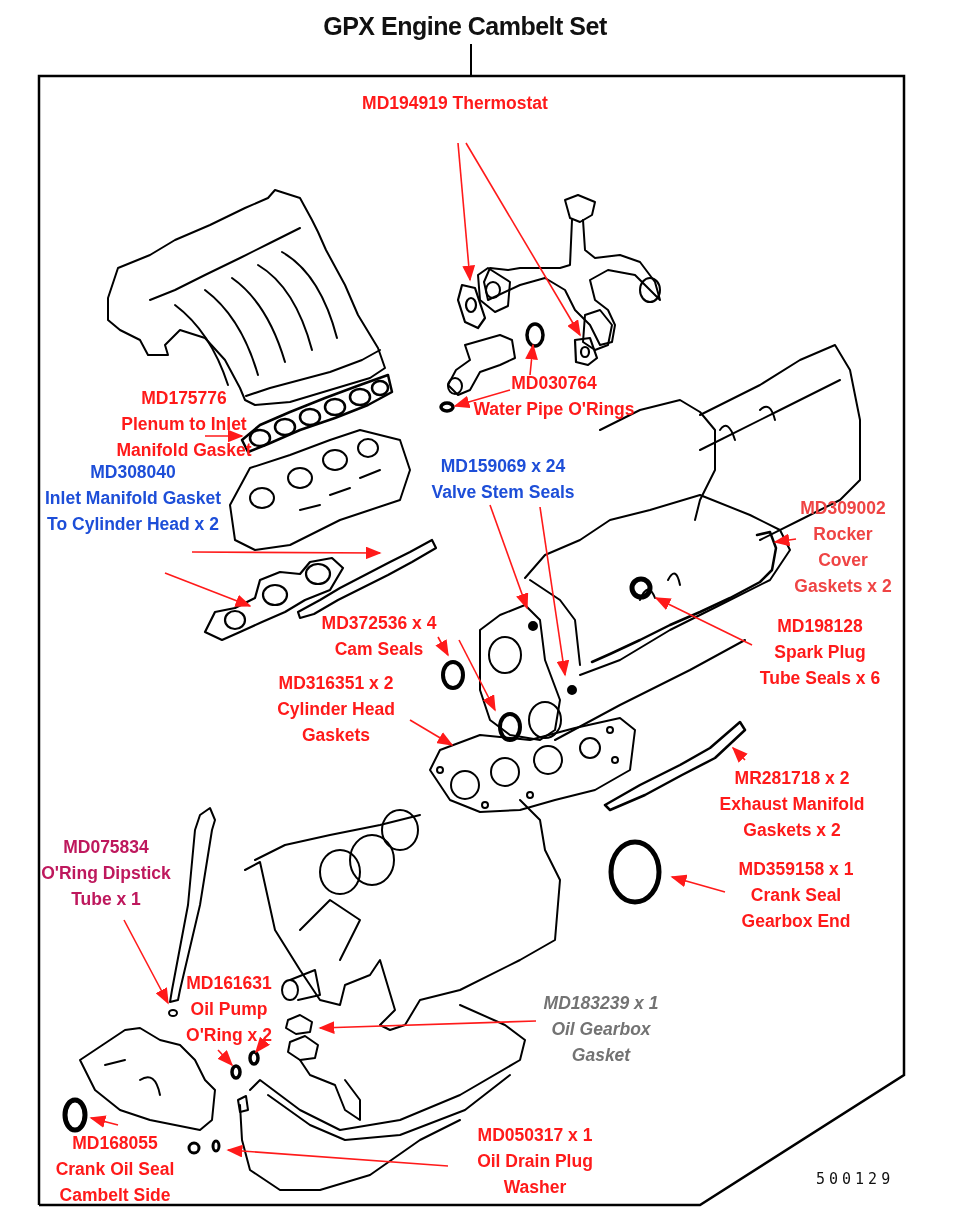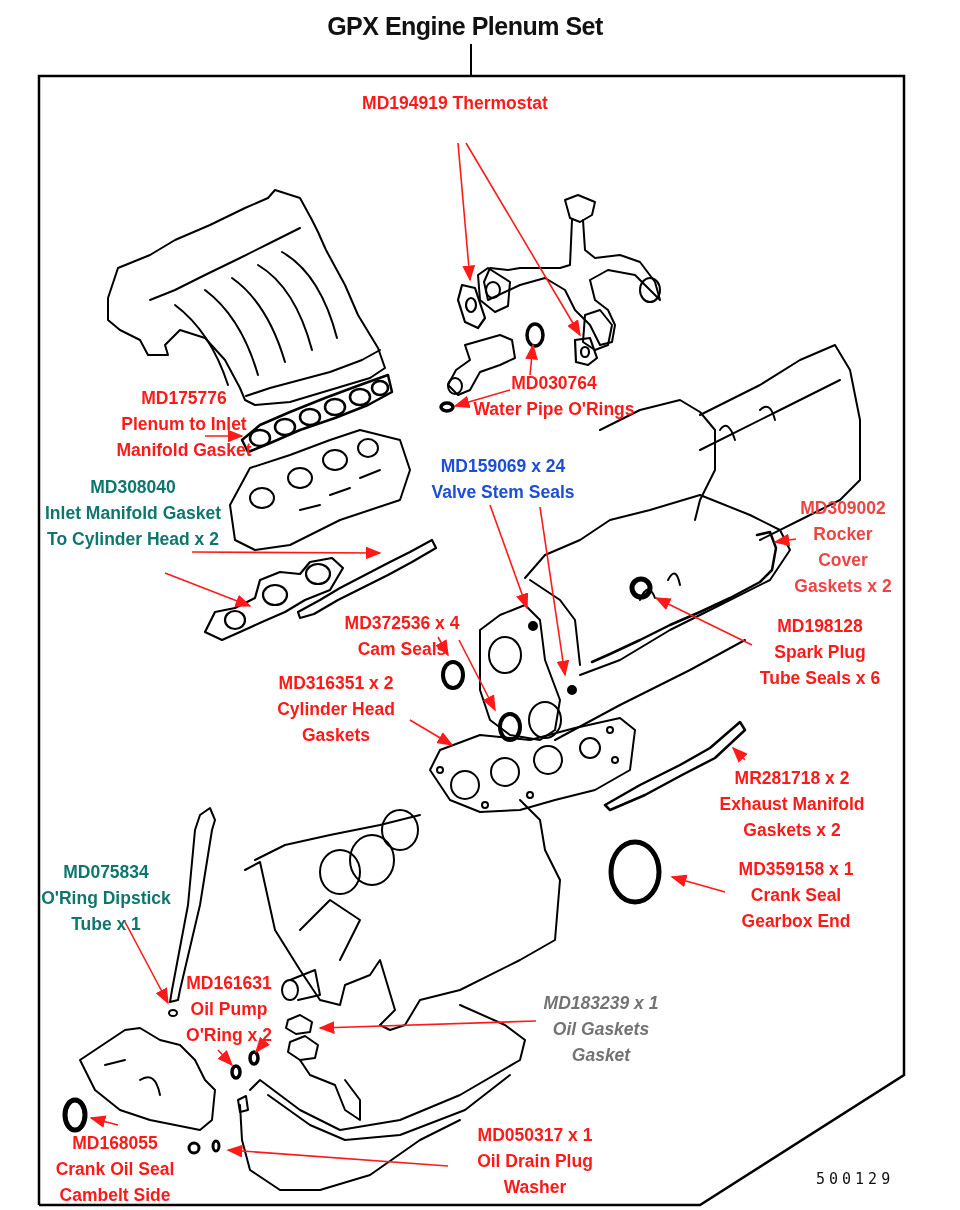--- a/index.html
+++ b/index.html
@@ -8,21 +8,21 @@
     #title-tick { position: absolute; left: 470px; top: 44px; width: 2px; height: 32px; background: #000; }
     #frame-svg { position: absolute; left: 0; top: 0; }
     #drawing { position: absolute; left: 0; top: 0; }
     .lbl { position: absolute; color: #ff1a1a; font-weight: bold; font-size: 17.5px; line-height: 26px; text-align: center; white-space: nowrap; font-family: "Liberation Sans", sans-serif; transform: translateX(-50%); }
     .lbl span { display: block; }
     #fig-code { position: absolute; left: 816px; top: 1170px; font-size: 15px; letter-spacing: 4px; color: #111; font-family: "DejaVu Sans Mono", monospace; height: 18px; overflow: hidden; }
   </style>
 </head>
 <body>
 
-<div id="title">GPX Engine Plenum Set</div>
+<div id="title">GPX Engine Cambelt Set</div>
 <div id="title-tick"></div>
 
 <svg id="frame-svg" width="960" height="1210">
   <polyline points="39,1205 39,76 904,76 904,1075 700,1205 39,1205" fill="none" stroke="#000" stroke-width="2.5"></polyline>
 </svg>
 
 <svg id="drawing" width="960" height="1210" fill="none" stroke="#000" stroke-width="2" stroke-linejoin="round" stroke-linecap="round">
 
   <g>
     <path d="M108,298 L118,268 L150,255 L175,240 L210,225 L245,208 L268,198 L275,190 L300,198 L312,220 L318,232 L326,250 L345,285 L358,315 L378,348 L385,368 L370,378 L330,390 L290,402 L255,405 L245,400 L240,388 L225,360 L205,338 L180,330 L165,345 L168,355 L148,355 L140,340 L120,330 L108,320 Z"></path>
@@ -214,72 +214,72 @@
 </div>
 <div class="lbl" style="left: 554px; top: 370px; color: rgb(255, 26, 26);">
   <span>MD030764</span>
   <span>Water Pipe O'Rings</span>
 </div>
 <div class="lbl" style="left: 146px; top: 385px; color: rgb(255, 26, 26); margin-left: 38px;">
   <span>MD175776</span>
   <span>Plenum to Inlet</span>
   <span>Manifold Gasket</span>
 </div>
-<div class="lbl" style="left: 133px; top: 474px; color: #0f766e;">
+<div class="lbl" style="left: 133px; top: 459px; color: #1d4ed8;">
   <span>MD308040</span>
   <span>Inlet Manifold Gasket</span>
   <span>To Cylinder Head x 2</span>
 </div>
 <div class="lbl" style="left: 503px; top: 453px; color: #1d4ed8;">
   <span>MD159069 x 24</span>
   <span>Valve Stem Seals</span>
 </div>
 <div class="lbl" style="left: 843px; top: 495px; color: #ef4444;">
   <span>MD309002</span>
   <span>Rocker</span>
   <span>Cover</span>
   <span>Gaskets x 2</span>
 </div>
 <div class="lbl" style="left: 820px; top: 613px; color: rgb(255, 26, 26);">
   <span>MD198128</span>
   <span>Spark Plug</span>
   <span>Tube Seals x 6</span>
 </div>
-<div class="lbl" style="left: 402px; top: 610px; color: rgb(255, 26, 26);">
+<div class="lbl" style="left: 379px; top: 610px; color: rgb(255, 26, 26);">
   <span>MD372536  x 4</span>
   <span>Cam Seals</span>
 </div>
 <div class="lbl" style="left: 336px; top: 670px; color: rgb(255, 26, 26);">
   <span>MD316351 x 2</span>
   <span>Cylinder Head</span>
   <span>Gaskets</span>
 </div>
 <div class="lbl" style="left: 792px; top: 765px; color: rgb(255, 26, 26);">
   <span>MR281718 x 2</span>
   <span>Exhaust Manifold</span>
   <span>Gaskets x 2</span>
 </div>
 <div class="lbl" style="left: 796px; top: 856px; color: rgb(255, 26, 26);">
   <span>MD359158 x 1</span>
   <span>Crank Seal</span>
   <span>Gearbox End</span>
 </div>
-<div class="lbl" style="left: 106px; top: 834px; color: #0f766e; margin-top: 25px;">
+<div class="lbl" style="left: 106px; top: 834px; color: #be185d;">
   <span>MD075834</span>
   <span>O'Ring Dipstick</span>
   <span>Tube x 1</span>
 </div>
 <div class="lbl" style="left: 229px; top: 970px; color: rgb(255, 26, 26);">
   <span>MD161631</span>
   <span>Oil Pump</span>
   <span>O'Ring x 2</span>
 </div>
 <div class="lbl" style="left: 601px; top: 990px; color: #737373; font-style: italic;">
   <span>MD183239 x 1</span>
-  <span>Oil Gaskets</span>
+  <span>Oil Gearbox</span>
   <span>Gasket</span>
 </div>
 <div class="lbl" style="left: 115px; top: 1130px; color: rgb(255, 26, 26);">
   <span>MD168055</span>
   <span>Crank Oil Seal</span>
   <span>Cambelt Side</span>
 </div>
 <div class="lbl" style="left: 535px; top: 1122px; color: rgb(255, 26, 26);">
   <span>MD050317 x 1</span>
   <span>Oil Drain Plug</span>

